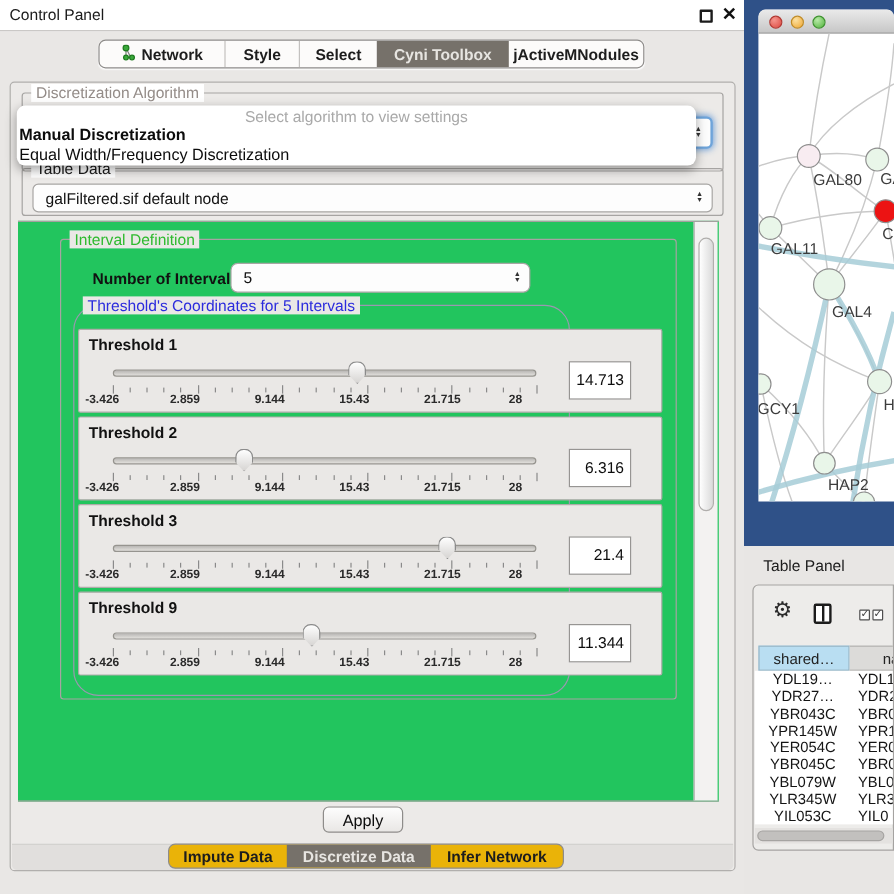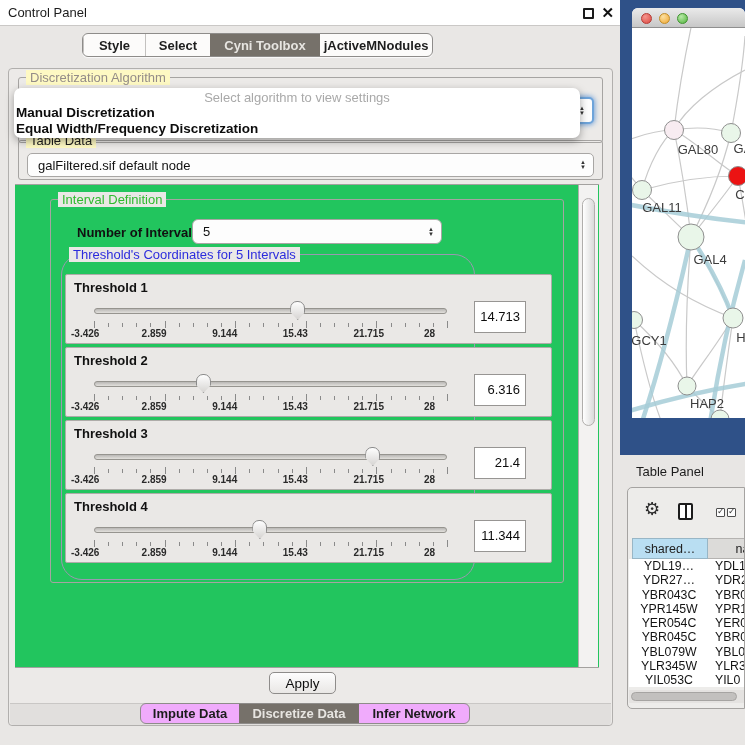--- a/index.html
+++ b/index.html
@@ -10,40 +10,40 @@
   .cp { position:absolute; left:0; top:0; width:620px; height:745px; background:#e9e7e5; }
   .cp-titlebar { position:absolute; left:0; top:0; width:620px; height:26px; background:#ffffff; border-bottom:1px solid #cac8c6; }
   .cp-title { position:absolute; left:8px; top:0; line-height:26px; font-size:13px; color:#1b1b1b; }
   .float-icon { position:absolute; right:26px; top:8px; width:11px; height:11px; border:2px solid #1b1b1b; border-radius:1px; background:transparent; }
   .close-icon { position:absolute; right:6px; top:1px; font-size:15px; font-weight:700; color:#111; line-height:24px; }
 
   .top-tabs { position:absolute; left:82px; top:33px; height:24px; display:flex; border:1px solid #8e8c8a; border-radius:6px; background:#fcfbfa; overflow:hidden; box-shadow:0 1px 1px rgba(255,255,255,.8); }
   .tabbtn { display:flex; align-items:center; justify-content:center; gap:5px; font-size:13px; font-weight:700; color:#1d1d1d; height:100%; }
   .tabbtn.sep { border-left:1px solid #c3c1bf; }
   .tabbtn.sel { background:#76716a; color:#e7e5e1; }
-  .bottom-tabs { position:absolute; left:140px; top:703px; height:21px; display:flex; border:1px solid #8e8c8a; border-radius:6px; background:#f0abfc; overflow:hidden; z-index:6; }
+  .bottom-tabs { position:absolute; left:140px; top:703px; height:21px; display:flex; border:1px solid #8e8c8a; border-radius:6px; background:#eab308; overflow:hidden; z-index:6; }
   .bottom-tabs .tabbtn { font-size:13px; }
 
   .cp-body { position:absolute; left:8px; top:68px; width:605px; height:658px; background:#eceae8; border:1px solid #b1afad; border-radius:4px; }
 
   .group { position:absolute; border:1px solid #a6a4a2; border-radius:3px; }
-  .group-title { position:absolute; top:-8px; left:7px; padding:0 4px; font-size:13px; background:#fef9c3; color:#1c1c1c; white-space:nowrap; }
+  .group-title { position:absolute; top:-8px; left:7px; padding:0 4px; font-size:13px; background:#ffffff; color:#1c1c1c; white-space:nowrap; }
   .group-title.dim { color:#948c88; }
   .group-title.green { color:#2fba2f; }
   .group-title.blue { color:#2c2cdd; }
 
   .algo-group { left:9px; top:8px; width:585px; height:66px; }
   .combo { position:absolute; background:#fdfdfd; border:1px solid #a8a6a4; border-radius:5px; font-size:13px; color:#111; }
   .combo .combo-text { position:absolute; left:10px; top:0; line-height:23px; white-space:nowrap; }
   .stepper { position:absolute; right:7px; top:50%; transform:translateY(-50%); display:flex; flex-direction:column; align-items:center; line-height:5px; font-size:6px; color:#333; }
   .algo-combo { left:8px; top:19px; right:8px; height:27px; border:2px solid #6ea4da; box-shadow:0 0 5px 1px rgba(96,150,214,.85); z-index:1; }
 
   .popup { position:absolute; left:5px; top:19px; width:566px; height:50px; background:#fff; border-radius:7px; box-shadow:0 3px 9px rgba(0,0,0,.35); z-index:30; }
   .popup-placeholder { height:17px; padding-top:2px; text-align:center; font-size:13px; color:#a9a9a9; }
-  .popup-item { height:16px; padding-left:2px; font-size:13.5px; color:#0c0c0c; line-height:16px; white-space:nowrap;font-weight:bold; }
+  .popup-item { height:16px; padding-left:2px; font-size:13.5px; color:#0c0c0c; line-height:16px; white-space:nowrap; }
   .popup-item.bold { font-weight:700; }
 
   .table-data-group { left:9px; top:71px; width:585px; height:40px; }
   .td-combo { left:8px; top:12px; right:8px; height:24px; }
 
   .scrollpane { position:absolute; left:6px; top:115px; width:584px; height:484px; background:#22c55e; border-top:1px solid #a3a19f; border-bottom:1px solid #a3a19f; overflow:hidden; }
   .scrollpane .group-title { background:#eae8e6; }
   .interval-group { left:35px; top:14px; width:514px; height:384px; }
   .num-label { position:absolute; left:26px; top:25px; font-size:13px; font-weight:700; color:#111; }
   .num-combo { left:141px; top:19px; width:250px; height:25px; border-radius:6px; }
@@ -110,20 +110,30 @@
 <div class="screen">
 
   <section class="cp">
     <div class="cp-titlebar">
       <span class="cp-title">Control Panel</span>
       <span class="float-icon"></span>
       <span class="close-icon">✕</span>
     </div>
 
     <nav class="top-tabs" id="topTabs">
+        <div class="tabbtn" style="width: 104px;">
+          <span><svg width="12" height="14" viewBox="0 0 12 14">
+              <line x1="4" y1="3" x2="8" y2="11" stroke="#7a7a7a" stroke-width="1"></line>
+              <line x1="4" y1="3" x2="4" y2="11" stroke="#7a7a7a" stroke-width="1"></line>
+              <circle cx="4" cy="3" r="2.4" fill="#3aa83a" stroke="#1e7a1e"></circle>
+              <circle cx="4" cy="11" r="2" fill="#3aa83a" stroke="#1e7a1e"></circle>
+              <circle cx="9" cy="11" r="2" fill="#3aa83a" stroke="#1e7a1e"></circle>
+            </svg></span>
+          <span>Network</span>
+        </div>
         <div class="tabbtn sep" style="width: 62px;">
           <span>Style</span>
         </div>
         <div class="tabbtn sep" style="width: 65px;">
           <span>Select</span>
         </div>
         <div class="tabbtn sel" style="width: 110px;">
           <span>Cyni Toolbox</span>
         </div>
         <div class="tabbtn" style="width: 112px;">
@@ -279,21 +289,21 @@
                   </div>
                   <div class="ticklabel" style="left: 5px;">-3.426</div>
                   <div class="ticklabel" style="left: 75.6px;">2.859</div>
                   <div class="ticklabel" style="left: 146.2px;">9.144</div>
                   <div class="ticklabel" style="left: 216.8px;">15.43</div>
                   <div class="ticklabel" style="left: 287.4px;">21.715</div>
                   <div class="ticklabel" style="left: 358px;">28</div>
                   <div class="tvalue">21.4</div>
                 </div>
                 <div class="tbox" style="top: 238px;">
-                  <div class="tlabel">Threshold 4</div>
+                  <div class="tlabel">Threshold 9</div>
                   <div class="track"></div>
                   <div class="thumb" style="left: 186.408px;"></div>
                   <div class="ticks">
                     <div class="tick major" style="left: 0px;"></div>
                     <div class="tick minor" style="left: 14.12px;"></div>
                     <div class="tick minor" style="left: 28.24px;"></div>
                     <div class="tick minor" style="left: 42.36px;"></div>
                     <div class="tick minor" style="left: 56.48px;"></div>
                     <div class="tick major" style="left: 70.6px;"></div>
                     <div class="tick minor" style="left: 84.72px;"></div>

